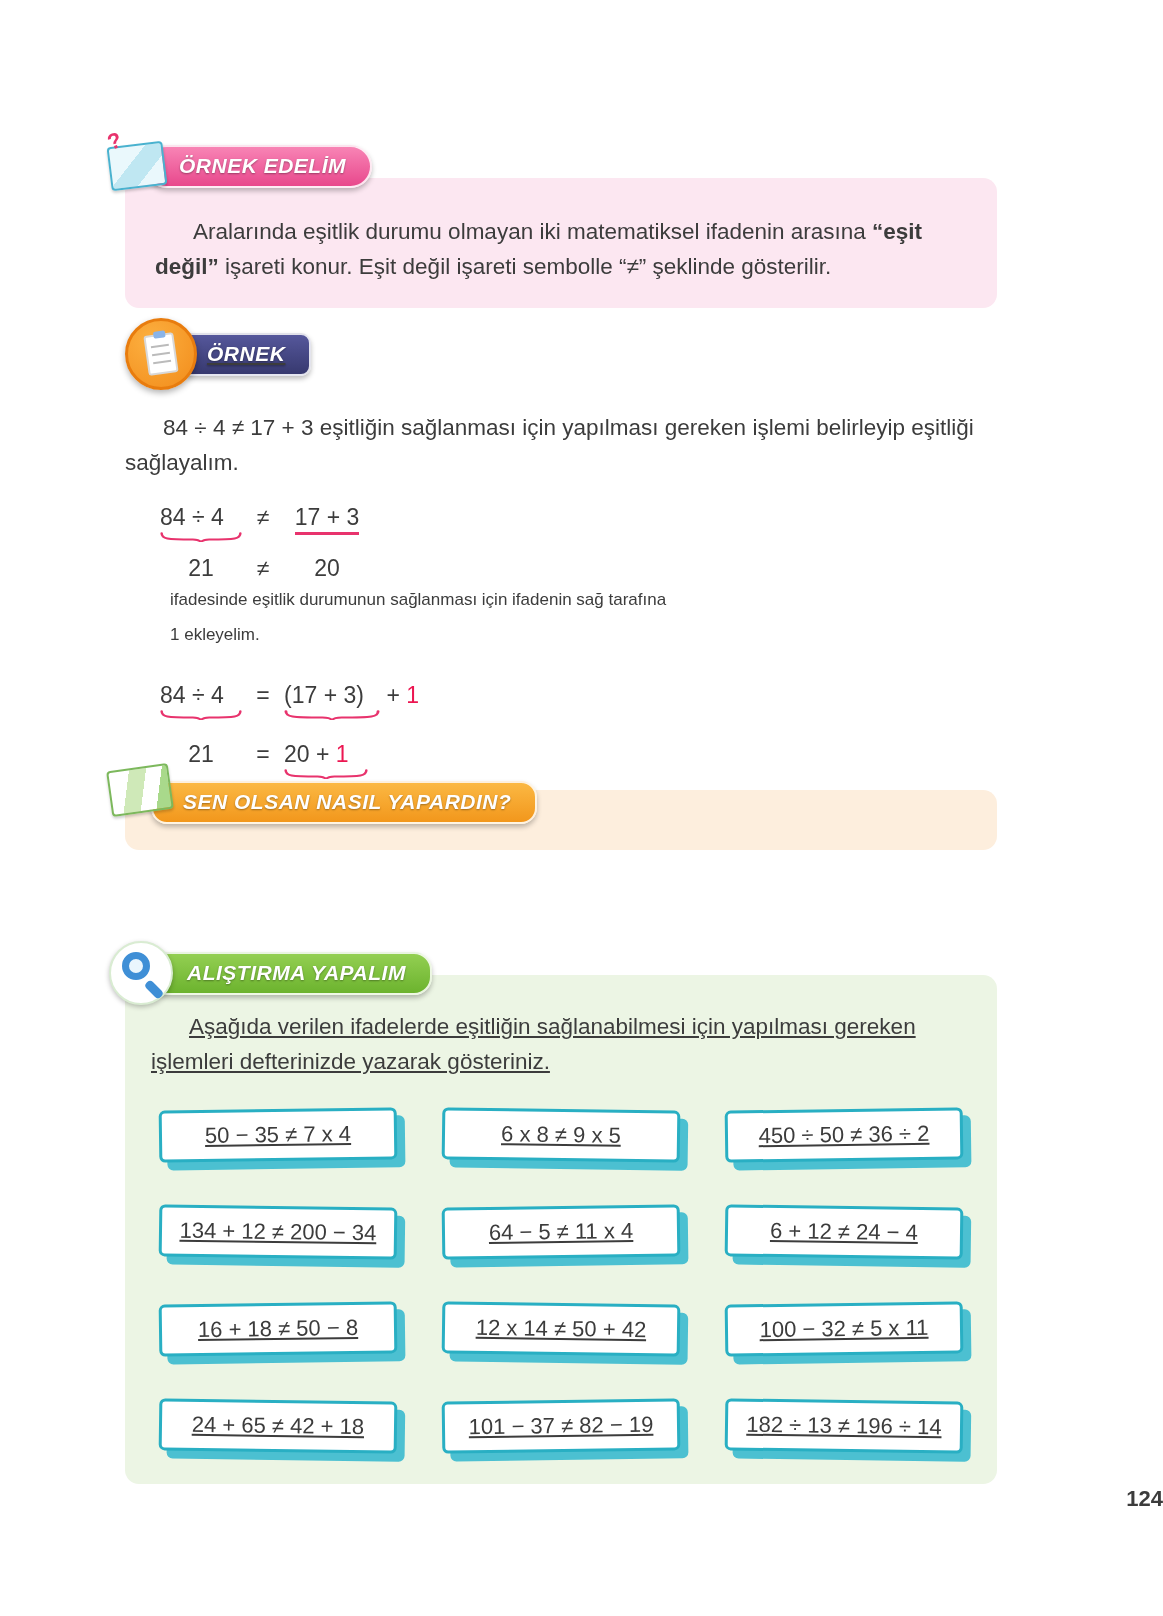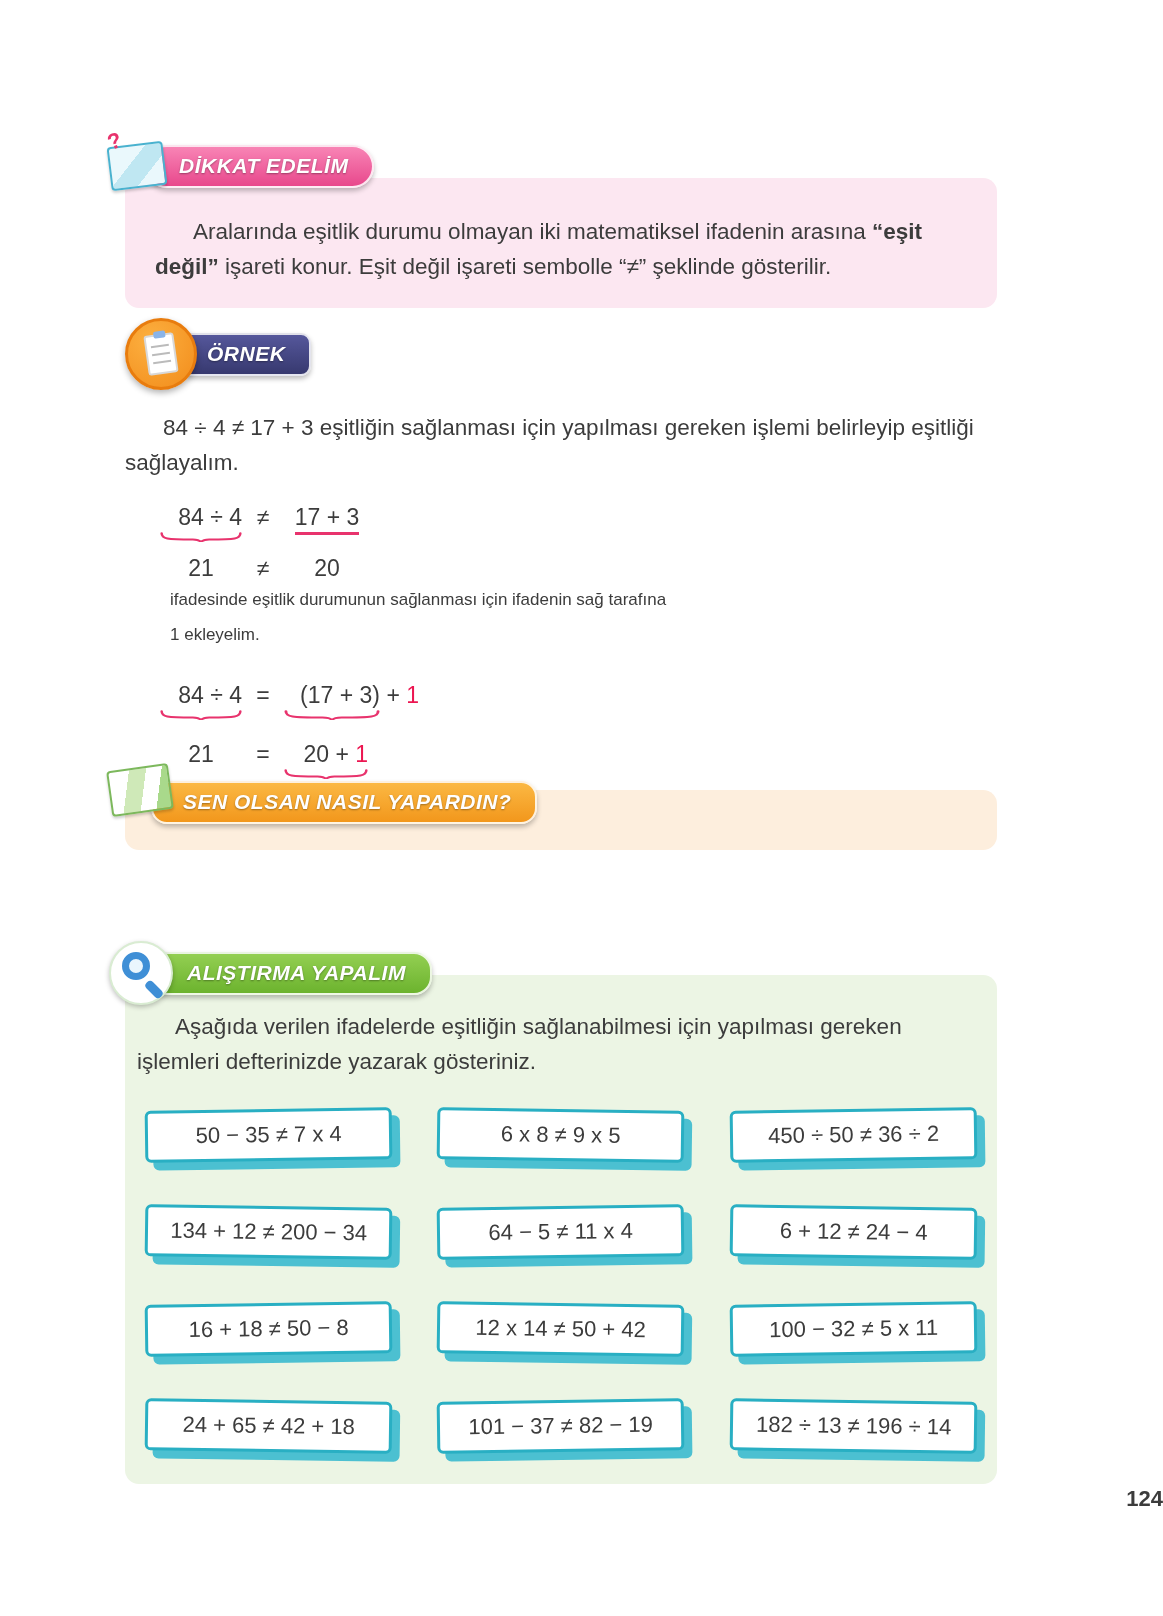--- a/index.html
+++ b/index.html
@@ -42,39 +42,39 @@
                            border:7px solid #3f8fd6; background:#eaf6fd; }
   .icon-practice .handle { position:absolute; bottom:9px; right:7px; width:20px; height:9px; background:#3f8fd6;
                            border-radius:4px; transform:rotate(45deg); }
 
   
   .sec-dikkat { position:absolute; top:178px; left:125px; width:872px; }
   .sec-dikkat .box { background:var(--pink-box,#fce7f1); padding:36px 30px 24px; }
 
   
   .sec-ornek { position:absolute; top:318px; left:125px; width:890px; }
-  .ornek-header { display:flex; align-items:center; margin-bottom:20px; }
+  .ornek-header { display:flex; align-items:center; margin-bottom:20px;text-decoration:underline; }
   .math { font-size:23px; margin-left:35px; }
   .mrow { margin-top:24px; }
   .cell { display:inline-block; text-align:center; vertical-align:top; }
   .cell.l { width:82px; } .cell.op { width:42px; } .cell.r { width:86px;text-align:center; }
-  .braced { position:relative; display:inline-block; text-align:right; }
+  .braced { position:relative; display:inline-block; text-align:left; }
   .braced svg.brace { position:absolute; top:calc(100% + 1px); left:0; width:100%; height:10px; color:var(--accent,#e8336d); }
   .redline { border-bottom:3px solid var(--accent,#e8336d); padding-bottom:2px; }
   .red { color:var(--added,#ec1651); }
   .note { display:inline-block; width:668px; margin-left:10px; font-size:17px; line-height:35px; vertical-align:top; }
   .row5 { margin-left:48px; }
 
   
   .sec-question { position:absolute; top:790px; left:125px; width:872px; }
   .sec-question .box { background:var(--orange-box,#fdeedd); padding:36px 30px 24px; }
 
   
   .sec-practice { position:absolute; top:975px; left:125px; width:872px; }
-  .sec-practice .box { background:var(--green-box,#ecf5e4); padding:34px 12px 28px; }
+  .sec-practice .box { background:var(--green-box,#ecf5e4); padding:34px 26px 28px;text-decoration:underline; }
   .cards { display:grid; grid-template-columns:repeat(3,1fr); column-gap:44px; row-gap:36px; margin-top:24px; padding:6px 8px 4px;gap:45px; }
   .card { height:52px; display:flex; align-items:center; justify-content:center; background:#fff;
           border:3px solid var(--card-border,#29afc3); border-radius:6px;
           box-shadow:8px 8px 0 var(--card-shadow,#4cc0d1); font-size:22px; }
   .card:nth-child(odd)  { transform:rotate(-0.8deg); }
   .card:nth-child(even) { transform:rotate(0.8deg); }
 
   
   .pagenum { position:absolute; top:1486px; left:0; width:100%; text-align:right; font-size:22px; font-weight:bold; }
 </style>
@@ -82,21 +82,21 @@
 <body>
 
 <div class="page">
 
   <section class="sec-dikkat">
     <div class="box">
       <div class="sec-header">
         <div class="icon-dikkat">
           <span class="q">?</span>
         </div>
-        <span class="pill pink">DİKKAT EDELİM</span>
+        <span class="pill pink">ÖRNEK EDELİM</span>
       </div>
       <p class="ptext"><span>Aralarında eşitlik durumu olmayan iki matematiksel ifadenin arasına </span><span class="bold">“eşit değil”</span><span> işareti konur. Eşit değil işareti sembolle “≠” şeklinde gösterilir.</span></p>
     </div>
   </section>
 
   <section class="sec-ornek">
     <div class="ornek-header">
       <div class="icon-ornek">
         <div class="clip"></div>
       </div>

